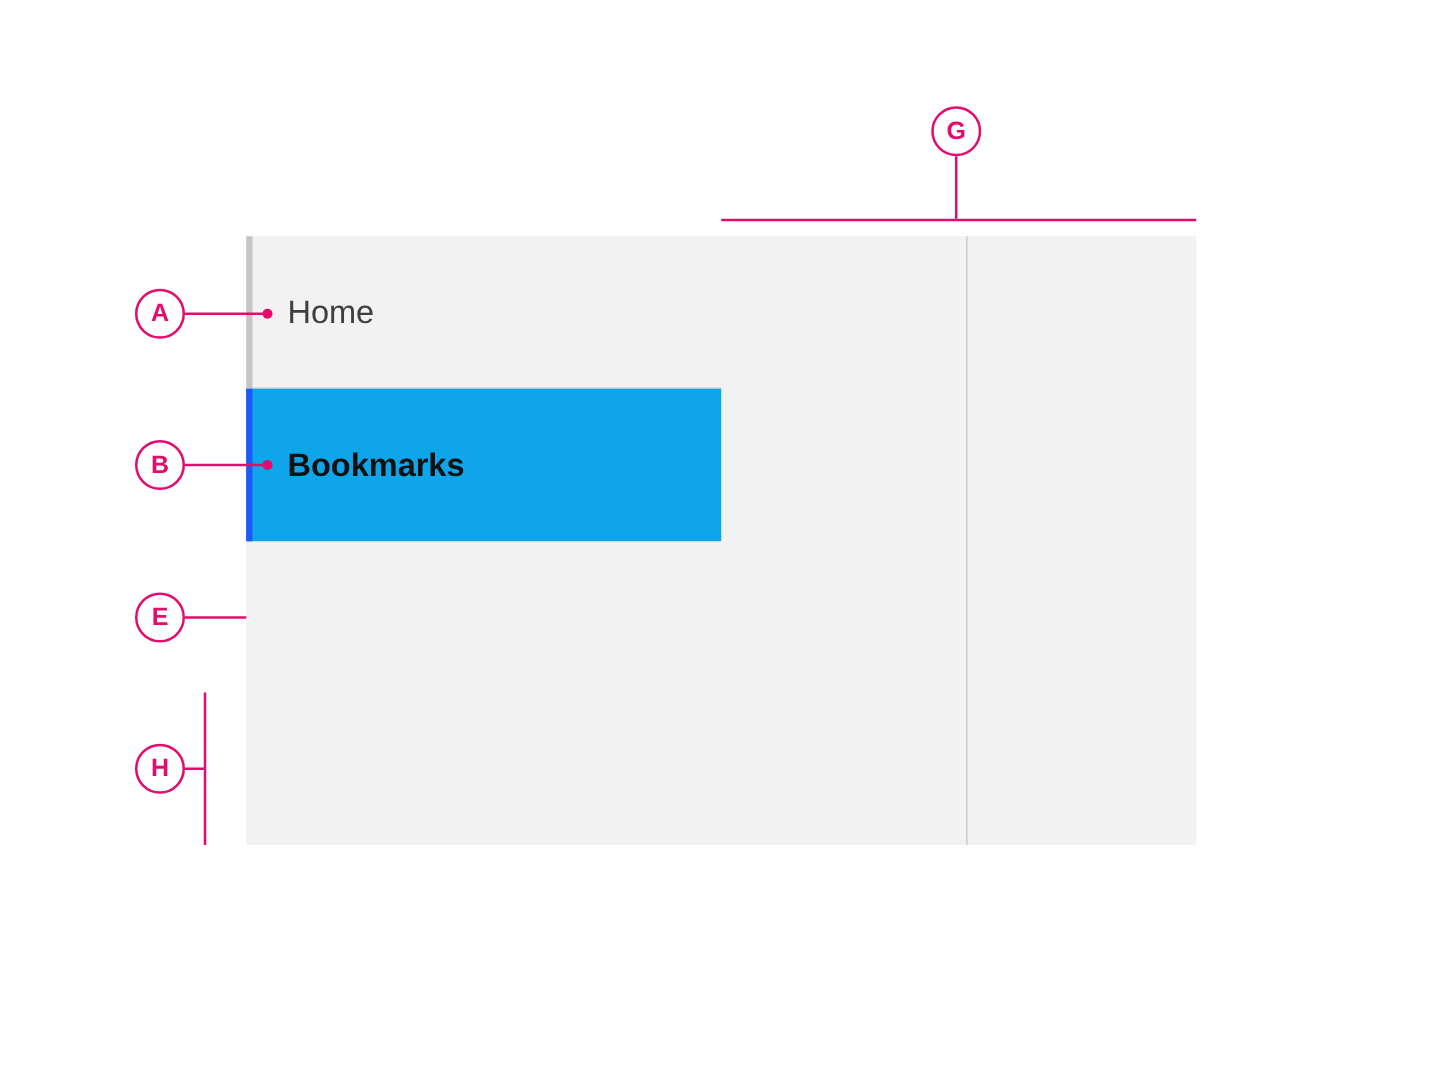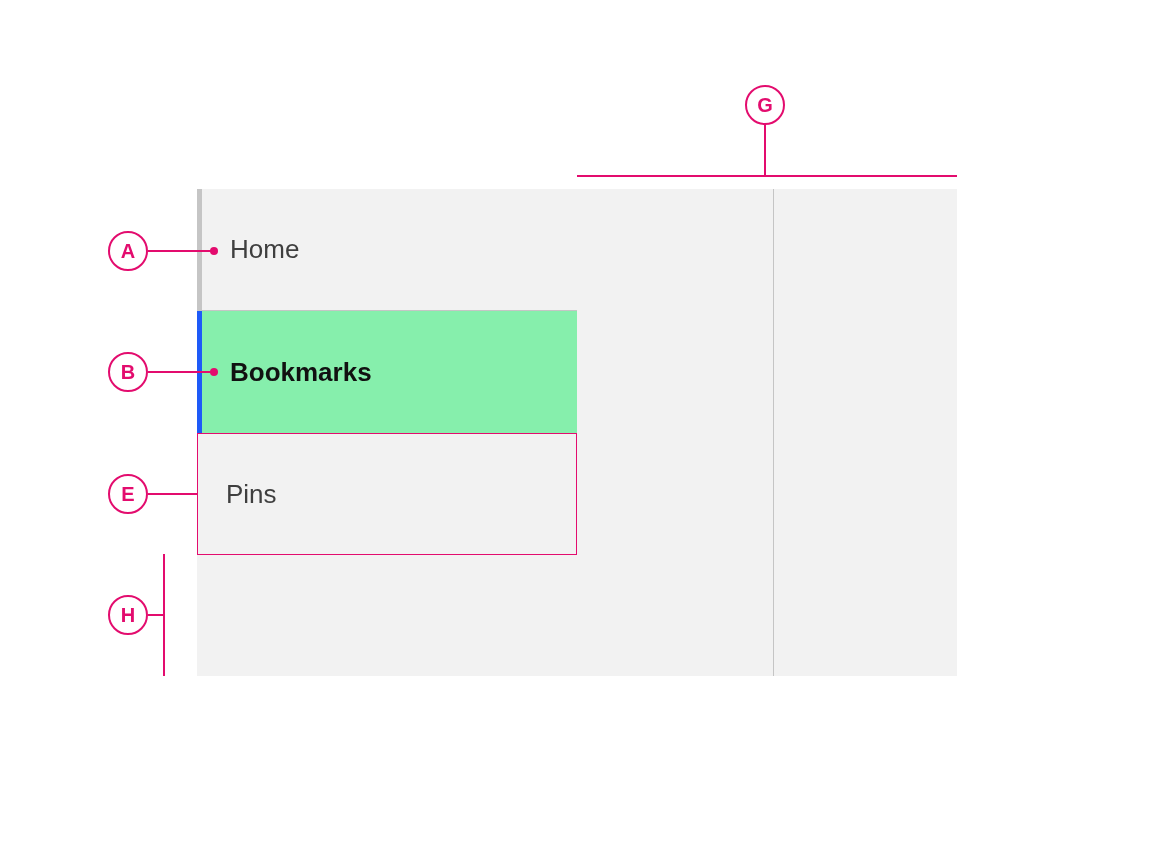--- a/index.html
+++ b/index.html
@@ -43,21 +43,21 @@
       color: #3f3f3f;
     }
     .nav-item-home {
       top: 0;
       border-left: 5px solid #c5c5c5;
       border-bottom: 1px solid #c5c5c5;
     }
     .nav-item-bookmarks {
       top: 122px;
       border-left: 5px solid #1e5af8;
-      background: #86efac;
+      background: #0ea5e9;
       font-weight: 700;
       color: #111111;
     }
     .nav-item-pins {
       top: 244px;
       border: 1px solid #e30c6e;
       border-left: 1px solid #e30c6e;
       padding-left: 28px;
     }
     .callout {
@@ -119,23 +119,20 @@
     <div class="sidebar-divider"></div>
 
     <div class="nav-item nav-item-home">
       <span>Home</span>
     </div>
 
     <div class="nav-item nav-item-bookmarks">
       <span>Bookmarks</span>
     </div>
 
-    <div class="nav-item nav-item-pins">
-      <span>Pins</span>
-    </div>
   </div>
 
   <div class="callout callout-a">
     <span>A</span>
   </div>
   <div class="callout-line-h line-a"></div>
   <div class="callout-dot dot-a"></div>
 
   <div class="callout callout-b">
     <span>B</span>

